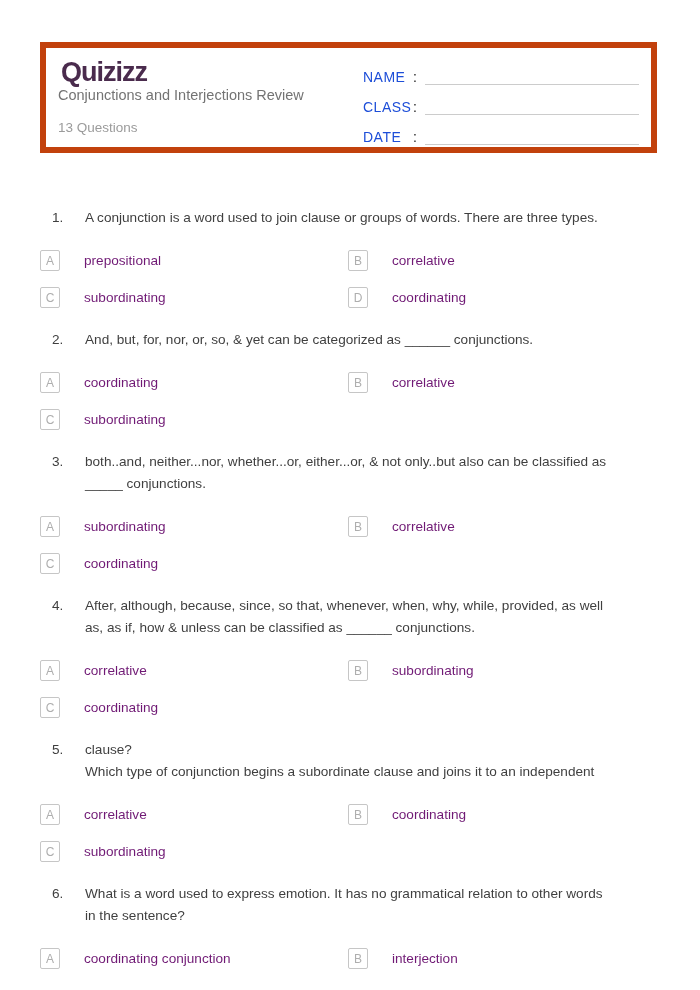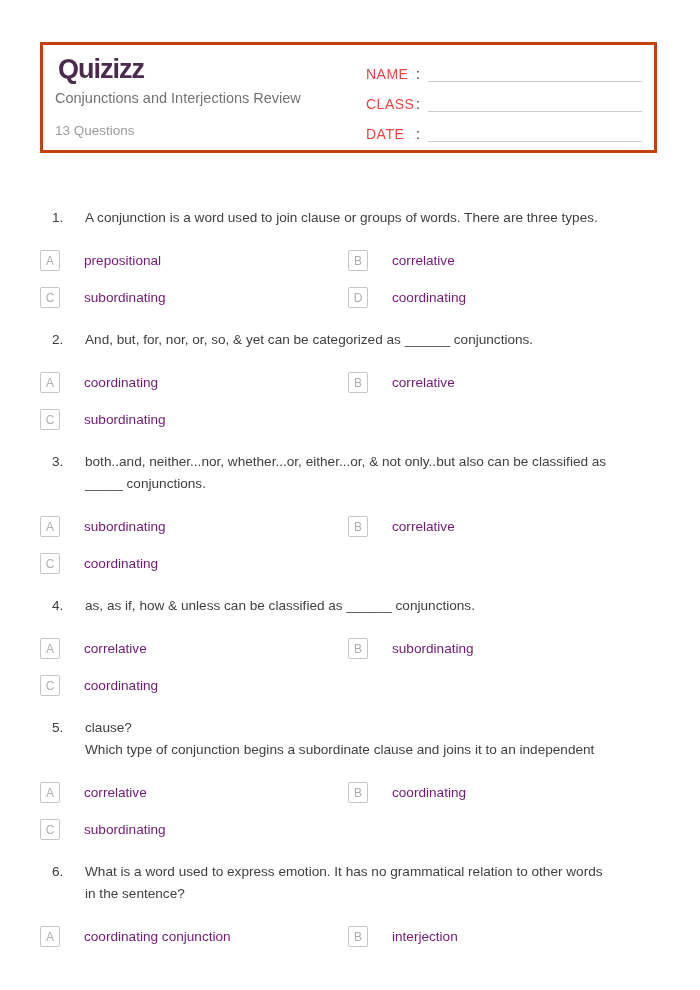--- a/index.html
+++ b/index.html
@@ -7,39 +7,39 @@
     width:700px; height:990px;
     background:#ffffff;
     overflow:hidden;
     position:relative;
     font-family:"Liberation Sans", "DejaVu Sans", sans-serif;
   }
   
   .header-card {
     position:absolute; left:40px; top:42px;
     width:617px; height:111px;
-    border:3px solid #c2410c;
+    border:6px solid #c2410c;
     box-sizing:border-box;
     display:flex; justify-content:space-between;
     padding:11px 12px;
     background:#fff;
   }
   .header-left {
     display:flex; flex-direction:column; justify-content:space-between;
   }
   .logo {
     font-size:27px; font-weight:bold;
     color:#4a2b4d; letter-spacing:-1px;
     margin-left:3px; line-height:26px;
   }
   .title { font-size:14.5px; color:#737373; line-height:18px; }
   .subtitle { font-size:13.5px; color:#9b9b9b; line-height:16px; margin-top:16px; }
   .fields { width:276px; padding-top:5px; }
   .field-row { display:flex; align-items:flex-end; height:21px; margin-bottom:9px; }
-  .field-label { font-size:14px; color:#ef4444; letter-spacing:0.5px; width:50px; flex:none; }
+  .field-label { font-size:14px; color:#1d4ed8; letter-spacing:0.5px; width:50px; flex:none; }
   .field-colon { font-size:14px; color:#222; flex:none; }
   .field-line { flex:1; border-bottom:1px solid #cccccc; height:15px; margin-left:8px; }
   
   .questions {
     position:absolute; left:40px; top:154px;
     width:620px; padding-top:53px;
   }
   .question { margin-bottom:21px; }
   .q-row { display:flex; margin-bottom:21px; }
   .q-num {
@@ -169,20 +169,21 @@
           <span class="opt-box">C</span>
           <span class="opt-label">coordinating</span>
         </div>
       </div>
   </div>
 
   <div class="question">
     <div class="q-row">
       <div class="q-num">4.</div>
       <div class="q-text">
+          <div class="q-line">After, although, because, since, so that, whenever, when, why, while, provided, as well</div>
           <div class="q-line">as, as if, how &amp; unless can be classified as ______ conjunctions.</div>
         </div>
     </div>
     <div class="options">
         <div class="option">
           <span class="opt-box">A</span>
           <span class="opt-label">correlative</span>
         </div>
         <div class="option">
           <span class="opt-box">B</span>

